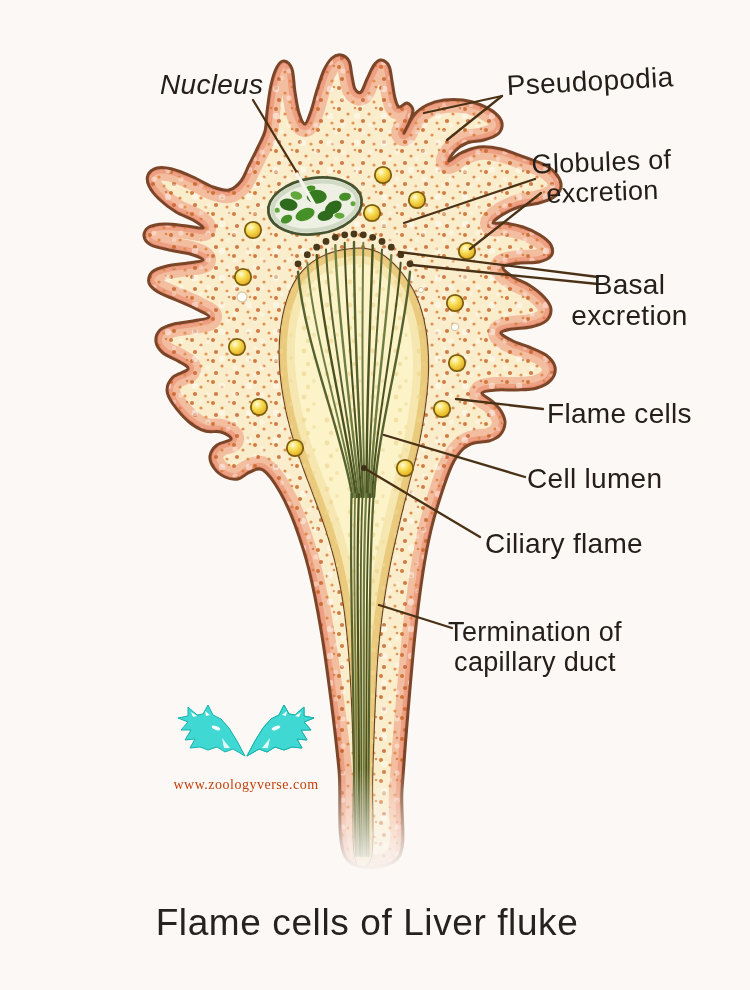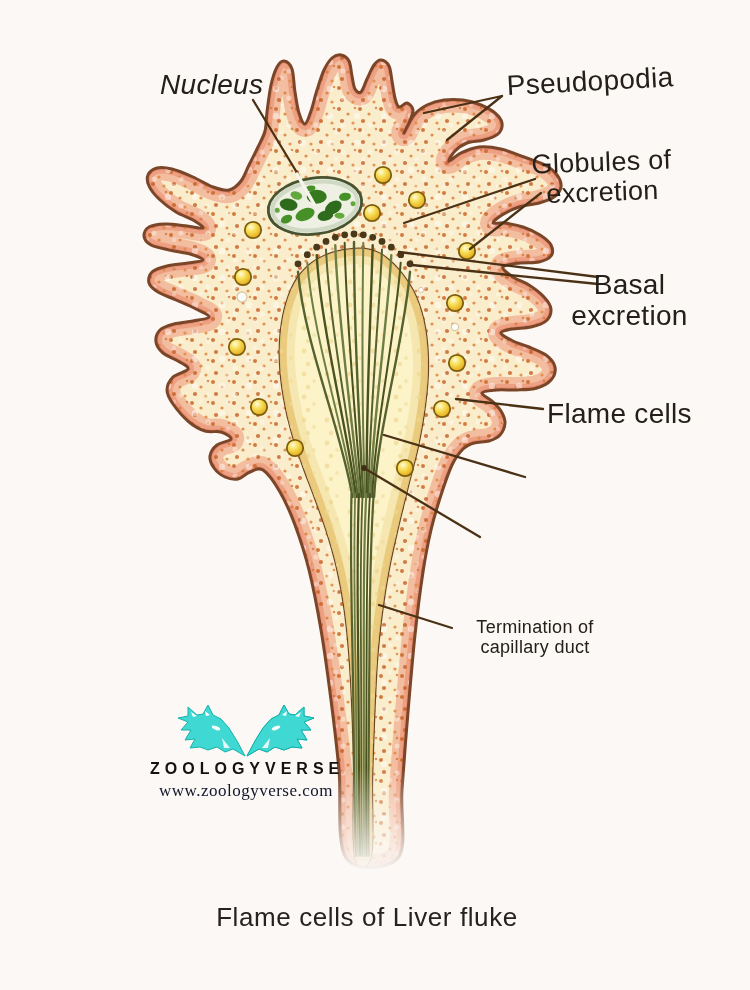--- a/index.html
+++ b/index.html
@@ -7,24 +7,24 @@
     --cell-body:#FAEDCB; --granule:#4A381B; --cilia:#55612F; --logo-cyan:#3FD8D2;
   }
   html,body{margin:0;padding:0;}
   body{background:#e8e8e8;font-family:"Liberation Sans",sans-serif;}
   .stage{position:relative;width:750px;height:990px;margin:0 auto;background:var(--background);overflow:hidden;}
   .stage svg.art{position:absolute;left:0;top:0;}
   .lbl{position:absolute;color:var(--ink);font-family:"Liberation Sans",sans-serif;
        font-size:28px;line-height:1.1;white-space:nowrap;letter-spacing:.3px;}
   .lbl.wrap{white-space:normal;text-align:center;}
   .title{position:absolute;left:0;top:902px;width:734px;text-align:center;color:#262220;
-         font-size:26px;letter-spacing:.6px;}
+         font-size:37px;letter-spacing:.6px;}
   .watermark{position:absolute;left:150px;top:704px;width:192px;text-align:center;}
   .brand{font-weight:bold;font-size:16px;letter-spacing:5px;color:#121212;margin-top:-4px;}
-  .site{font-family:"Liberation Serif",serif;font-size:17px;color:#0f172a;margin-top:3px;letter-spacing:.5px;}
+  .site{font-family:"Liberation Serif",serif;font-size:14px;color:#c2410c;margin-top:13px;letter-spacing:.5px;}
 </style>
 </head>
 <body>
 
 <div class="stage">
 
   <svg class="art" width="750" height="990" viewBox="0 0 750 990" aria-hidden="true">
     <defs>
       <path id="bodyPath" d="M 346,858 C 336.2,843.3 341.5,796.3 339,770 C 336.5,743.7 334.0,723.3 331,700 C 328.0,676.7 324.7,651.7 321,630 C 317.3,608.3 313.3,587.5 309,570 C 304.7,552.5 299.8,538.0 295,525 C 290.2,512.0 285.3,501.2 280,492 C 274.7,482.8 268.0,473.3 263,470 C 258.0,466.7 254.2,470.5 250,472 C 245.8,473.5 242.2,478.2 238,479 C 233.8,479.8 229.0,478.8 225,477 C 221.0,475.2 216.5,471.5 214,468 C 211.5,464.5 209.5,459.8 210,456 C 210.5,452.2 213.5,447.8 217,445 C 220.5,442.2 230.3,441.2 231,439 C 231.7,436.8 225.3,433.3 221,432 C 216.7,430.7 210.3,432.7 205,431 C 199.7,429.3 194.3,426.5 189,422 C 183.7,417.5 176.7,409.3 173,404 C 169.3,398.7 167.0,394.5 167,390 C 167.0,385.5 169.5,380.5 173,377 C 176.5,373.5 187.2,371.7 188,369 C 188.8,366.3 182.2,363.7 178,361 C 173.8,358.3 166.7,356.2 163,353 C 159.3,349.8 156.5,345.8 156,342 C 155.5,338.2 157.0,333.0 160,330 C 163.0,327.0 168.5,325.5 174,324 C 179.5,322.5 187.2,322.2 193,321 C 198.8,319.8 208.5,319.0 209,317 C 209.5,315.0 201.5,311.8 196,309 C 190.5,306.2 182.3,302.8 176,300 C 169.7,297.2 162.5,294.8 158,292 C 153.5,289.2 150.0,286.3 149,283 C 148.0,279.7 149.0,274.8 152,272 C 155.0,269.2 161.0,267.5 167,266 C 173.0,264.5 182.0,264.0 188,263 C 194.0,262.0 202.7,261.5 203,260 C 203.3,258.5 195.7,255.7 190,254 C 184.3,252.3 175.5,251.5 169,250 C 162.5,248.5 155.2,247.3 151,245 C 146.8,242.7 144.3,239.0 144,236 C 143.7,233.0 145.5,229.0 149,227 C 152.5,225.0 158.7,224.2 165,224 C 171.3,223.8 180.7,225.3 187,226 C 193.3,226.7 202.0,229.0 203,228 C 204.0,227.0 197.5,222.7 193,220 C 188.5,217.3 181.7,215.5 176,212 C 170.3,208.5 163.5,203.3 159,199 C 154.5,194.7 150.8,190.0 149,186 C 147.2,182.0 146.7,178.0 148,175 C 149.3,172.0 153.0,169.0 157,168 C 161.0,167.0 166.0,167.5 172,169 C 178.0,170.5 186.2,174.0 193,177 C 199.8,180.0 207.0,184.8 213,187 C 219.0,189.2 224.3,191.0 229,190 C 233.7,189.0 237.7,185.2 241,181 C 244.3,176.8 246.2,170.7 249,165 C 251.8,159.3 255.3,152.7 258,147 C 260.7,141.3 263.5,136.8 265,131 C 266.5,125.2 266.0,119.7 267,112 C 268.0,104.3 269.3,92.5 271,85 C 272.7,77.5 274.8,71.0 277,67 C 279.2,63.0 281.5,60.7 284,61 C 286.5,61.3 290.2,63.8 292,69 C 293.8,74.2 293.8,84.7 295,92 C 296.2,99.3 297.3,107.7 299,113 C 300.7,118.3 303.0,124.3 305,124 C 307.0,123.7 309.0,116.7 311,111 C 313.0,105.3 314.8,96.8 317,90 C 319.2,83.2 321.5,75.3 324,70 C 326.5,64.7 329.2,60.5 332,58 C 334.8,55.5 338.2,54.5 341,55 C 343.8,55.5 347.2,57.5 349,61 C 350.8,64.5 351.0,71.3 352,76 C 353.0,80.7 353.5,86.3 355,89 C 356.5,91.7 359.0,93.7 361,92 C 363.0,90.3 364.8,83.5 367,79 C 369.2,74.5 371.7,68.2 374,65 C 376.3,61.8 378.5,59.8 381,60 C 383.5,60.2 387.2,62.5 389,66 C 390.8,69.5 391.0,75.7 392,81 C 393.0,86.3 393.8,93.7 395,98 C 396.2,102.3 397.0,106.2 399,107 C 401.0,107.8 404.7,102.5 407,103 C 409.3,103.5 412.7,106.7 413,110 C 413.3,113.3 410.5,119.2 409,123 C 407.5,126.8 403.2,134.3 404,133 C 404.8,131.7 410.2,119.7 414,115 C 417.8,110.3 422.0,107.5 427,105 C 432.0,102.5 438.0,100.8 444,100 C 450.0,99.2 456.8,99.2 463,100 C 469.2,100.8 475.7,102.8 481,105 C 486.3,107.2 491.5,110.0 495,113 C 498.5,116.0 501.5,119.5 502,123 C 502.5,126.5 501.0,131.2 498,134 C 495.0,136.8 489.2,138.5 484,140 C 478.8,141.5 471.8,141.2 467,143 C 462.2,144.8 458.0,148.0 455,151 C 452.0,154.0 448.0,160.7 449,161 C 450.0,161.3 456.0,155.3 461,153 C 466.0,150.7 472.3,147.7 479,147 C 485.7,146.3 493.5,147.3 501,149 C 508.5,150.7 516.7,154.3 524,157 C 531.3,159.7 539.5,162.0 545,165 C 550.5,168.0 554.3,171.3 557,175 C 559.7,178.7 561.5,183.3 561,187 C 560.5,190.7 557.7,194.3 554,197 C 550.3,199.7 544.8,201.3 539,203 C 533.2,204.7 525.2,205.0 519,207 C 512.8,209.0 506.3,212.3 502,215 C 497.7,217.7 492.5,221.7 493,223 C 493.5,224.3 500.0,222.3 505,223 C 510.0,223.7 517.2,225.0 523,227 C 528.8,229.0 535.3,232.0 540,235 C 544.7,238.0 549.2,241.5 551,245 C 552.8,248.5 553.0,253.2 551,256 C 549.0,258.8 544.2,260.8 539,262 C 533.8,263.2 526.0,262.2 520,263 C 514.0,263.8 504.2,264.7 503,267 C 501.8,269.3 508.7,274.0 513,277 C 517.3,280.0 523.8,281.7 529,285 C 534.2,288.3 540.3,293.0 544,297 C 547.7,301.0 550.7,305.0 551,309 C 551.3,313.0 549.3,318.0 546,321 C 542.7,324.0 536.7,325.7 531,327 C 525.3,328.3 517.0,328.0 512,329 C 507.0,330.0 500.8,331.0 501,333 C 501.2,335.0 508.3,338.7 513,341 C 517.7,343.3 523.5,344.7 529,347 C 534.5,349.3 541.7,351.7 546,355 C 550.3,358.3 554.2,362.8 555,367 C 555.8,371.2 554.0,376.5 551,380 C 548.0,383.5 542.7,386.3 537,388 C 531.3,389.7 523.7,389.7 517,390 C 510.3,390.3 502.8,389.5 497,390 C 491.2,390.5 482.8,391.2 482,393 C 481.2,394.8 488.8,398.0 492,401 C 495.2,404.0 498.8,407.3 501,411 C 503.2,414.7 505.2,419.0 505,423 C 504.8,427.0 502.7,432.0 500,435 C 497.3,438.0 493.3,439.7 489,441 C 484.7,442.3 478.3,441.7 474,443 C 469.7,444.3 466.7,445.3 463,449 C 459.3,452.7 455.7,457.3 452,465 C 448.3,472.7 444.5,484.2 441,495 C 437.5,505.8 434.0,517.2 431,530 C 428.0,542.8 425.7,554.5 423,572 C 420.3,589.5 417.5,611.7 415,635 C 412.5,658.3 410.2,686.2 408,712 C 405.8,737.8 403.7,765.7 402,790 C 400.3,814.3 407.3,846.7 398,858 C 388.7,869.3 355.8,872.7 346,858 Z"></path>
       <path id="lumenPath" d="M 354,249 C 347.7,249.5 339.0,250.7 332,253 C 325.0,255.3 317.8,258.7 312,263 C 306.2,267.3 301.2,272.7 297,279 C 292.8,285.3 289.7,292.5 287,301 C 284.3,309.5 282.2,319.7 281,330 C 279.8,340.3 279.5,351.7 280,363 C 280.5,374.3 282.0,386.3 284,398 C 286.0,409.7 288.8,421.7 292,433 C 295.2,444.3 299.2,455.2 303,466 C 306.8,476.8 311.0,487.0 315,498 C 319.0,509.0 323.3,520.3 327,532 C 330.7,543.7 334.2,555.8 337,568 C 339.8,580.2 342.0,591.3 344,605 C 346.0,618.7 347.7,634.2 349,650 C 350.3,665.8 351.2,681.7 352,700 C 352.8,718.3 353.5,734.0 354,760 C 354.5,786.0 352.2,840.0 355,856 C 357.8,872.0 368.2,868.7 371,856 C 373.8,843.3 371.5,802.7 372,780 C 372.5,757.3 373.2,740.0 374,720 C 374.8,700.0 375.7,678.0 377,660 C 378.3,642.0 380.0,627.3 382,612 C 384.0,596.7 386.3,582.2 389,568 C 391.7,553.8 394.8,540.7 398,527 C 401.2,513.3 404.7,499.5 408,486 C 411.3,472.5 415.2,459.5 418,446 C 420.8,432.5 423.3,418.3 425,405 C 426.7,391.7 428.0,378.8 428,366 C 428.0,353.2 427.0,339.5 425,328 C 423.0,316.5 419.8,306.0 416,297 C 412.2,288.0 407.2,280.7 402,274 C 396.8,267.3 390.3,261.0 385,257 C 379.7,253.0 375.2,251.3 370,250 C 364.8,248.7 360.3,248.5 354,249 Z"></path>
@@ -181,37 +181,38 @@
     </g>
     <line x1="297" y1="174" x2="314" y2="204" stroke="#F6F4EC" stroke-width="3.5" stroke-linecap="round"></line>
     <circle cx="364" cy="468" r="3" fill="#3F2F16"></circle>
   </svg>
 
   <div class="lbl" style="left:160px;top:70px;font-style:italic;">Nucleus</div>
   <div class="lbl" style="left:506px;top:71px;transform:rotate(-3deg);transform-origin:left top;">Pseudopodia</div>
   <div class="lbl wrap" style="left:518px;top:148px;width:168px;font-size:27px;transform:rotate(-2deg);">Globules of excretion</div>
   <div class="lbl wrap" style="left:562px;top:270px;width:135px;">Basal excretion</div>
   <div class="lbl" style="left:547px;top:399px;">Flame cells</div>
-  <div class="lbl wrap" style="left:447px;top:618px;width:176px;font-size:18px;">Termination of capillary duct</div>
+  <div class="lbl" style="left:527px;top:464px;">Cell lumen</div>
+  <div class="lbl" style="left:485px;top:529px;">Ciliary flame</div>
+  <div class="lbl wrap" style="left:447px;top:618px;width:176px;font-size:27px;">Termination of capillary duct</div>
 
   <div class="watermark">
     <svg width="172" height="56" viewBox="0 0 172 56" aria-hidden="true">
       <g>
         <path id="wolfL" fill="#3FD8D2" stroke="#18B2AB" stroke-width="1" d="M 85,52 L 73,45 65,48 57,43 48,46 40,43 30,44 35,35 25,36 31,26 21,26 28,18 18,14
                  28,12 28,3 37,11 43,10 48,1 53,11 61,15 69,24 77,37 Z"></path>
         <path d="M 31,8 L 33,13 37,12 Z M 45,7 L 46,12 50,11 Z" fill="#FFFFFF"></path>
         <ellipse cx="56" cy="24" rx="4.5" ry="1.8" transform="rotate(22,56,24)" fill="#FFFFFF" opacity=".95"></ellipse>
         <path d="M 62,34 L 70,44 64,44 Z" fill="#FFFFFF" opacity=".85"></path>
       </g>
       <use href="#wolfL" transform="translate(172,0) scale(-1,1)"></use>
       <use href="#wolfL" transform="translate(172,0) scale(-1,1)" fill="#3FD8D2"></use>
       <g transform="translate(172,0) scale(-1,1)">
         <path d="M 31,8 L 33,13 37,12 Z M 45,7 L 46,12 50,11 Z" fill="#FFFFFF"></path>
         <ellipse cx="56" cy="24" rx="4.5" ry="1.8" transform="rotate(22,56,24)" fill="#FFFFFF" opacity=".95"></ellipse>
         <path d="M 62,34 L 70,44 64,44 Z" fill="#FFFFFF" opacity=".85"></path>
       </g>
     </svg>
-    <div class="brand">ZOOLOGYVERSE</div>
     <div class="site">www.zoologyverse.com</div>
   </div>
 
   <div class="title">Flame cells of Liver fluke</div>
 </div>
 
 </body></html>

